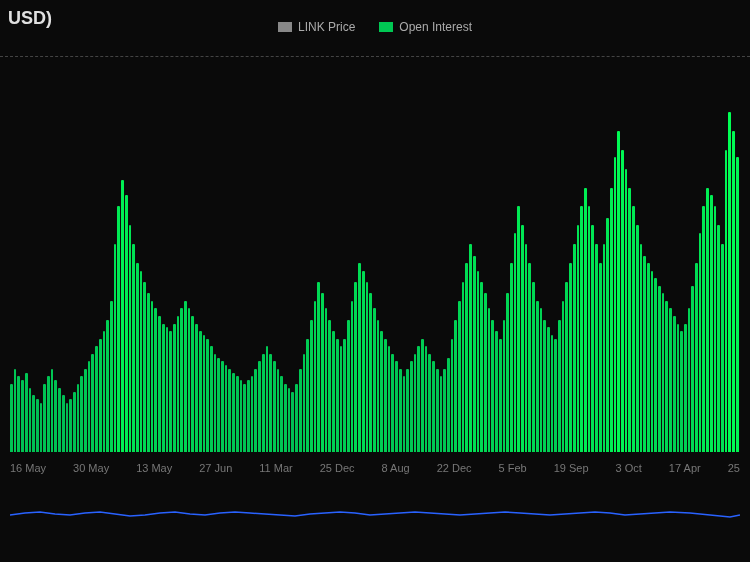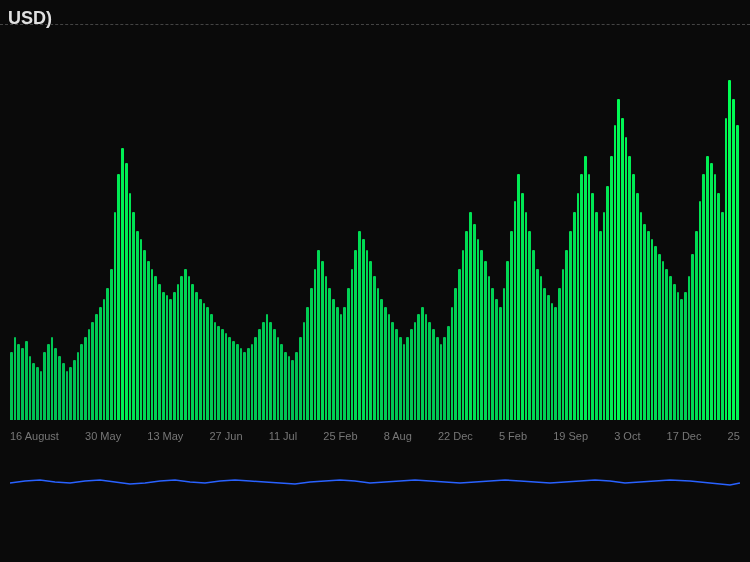--- a/index.html
+++ b/index.html
@@ -97,20 +97,30 @@
       width: 100%;
       height: 100%;
     }
   </style>
 </head>
 <body>
 
 <div class="chart-container">
   <div class="title">USD)</div>
 
+  <div class="legend">
+    <div class="legend-item">
+      <div class="legend-box" style="background:#888;"></div>
+      <span>LINK Price</span>
+    </div>
+    <div class="legend-item">
+      <div class="legend-box" style="background:#00c853;"></div>
+      <span>Open Interest</span>
+    </div>
+  </div>
 
   <div class="chart-area">
     <div class="dashed-line"></div>
 
     <div class="bars-area" id="bars-area">
 
     <div class="bar" style="height: 20%; background: rgb(0, 195, 83);"></div>
         <div class="bar" style="height: 24.4444%; background: rgb(0, 198, 83);"></div>
         <div class="bar" style="height: 22.2222%; background: rgb(0, 196, 83);"></div>
         <div class="bar" style="height: 21.1111%; background: rgb(0, 195, 83);"></div>
@@ -304,32 +314,32 @@
         <div class="bar" style="height: 66.6667%; background: rgb(0, 230, 83);"></div>
         <div class="bar" style="height: 61.1111%; background: rgb(0, 225, 83);"></div>
         <div class="bar" style="height: 88.8889%; background: rgb(0, 246, 83);"></div>
         <div class="bar" style="height: 100%; background: rgb(0, 255, 83);"></div>
         <div class="bar" style="height: 94.4444%; background: rgb(0, 250, 83);"></div>
         <div class="bar" style="height: 86.6667%; background: rgb(0, 245, 83);"></div>
       </div>
 
     <div class="x-axis" id="x-axis">
 
-    <span class="x-label">16 August</span>
+    <span class="x-label">16 May</span>
         <span class="x-label">30 May</span>
         <span class="x-label">13 May</span>
         <span class="x-label">27 Jun</span>
-        <span class="x-label">11 Jul</span>
-        <span class="x-label">25 Feb</span>
+        <span class="x-label">11 Mar</span>
+        <span class="x-label">25 Dec</span>
         <span class="x-label">8 Aug</span>
         <span class="x-label">22 Dec</span>
         <span class="x-label">5 Feb</span>
         <span class="x-label">19 Sep</span>
         <span class="x-label">3 Oct</span>
-        <span class="x-label">17 Dec</span>
+        <span class="x-label">17 Apr</span>
         <span class="x-label">25</span>
       </div>
 
     <div class="price-line-area">
       <svg class="price-line" viewBox="0 0 730 45" preserveAspectRatio="none">
         <polyline id="price-polyline" fill="none" stroke="#2962ff" stroke-width="1.5" points="0,38 15,36 30,35 45,37 60,38 75,36 90,35 105,37 120,39 135,38 150,36 165,35 180,37 195,38 210,36 225,35 240,36 255,37 270,38 285,39 300,37 315,36 330,35 345,36 360,38 375,37 390,36 405,35 420,36 435,37 450,38 465,37 480,36 495,35 510,36 525,37 540,38 555,37 570,36 585,35 600,36 615,38 630,37 645,36 660,35 680,36 700,38 720,40 730,38"></polyline>
       </svg>
     </div>
   </div>
 </div>

